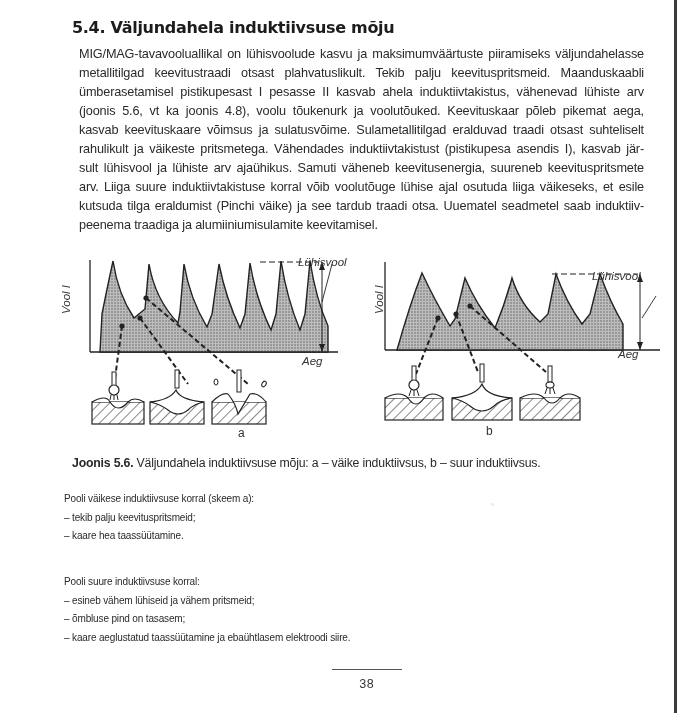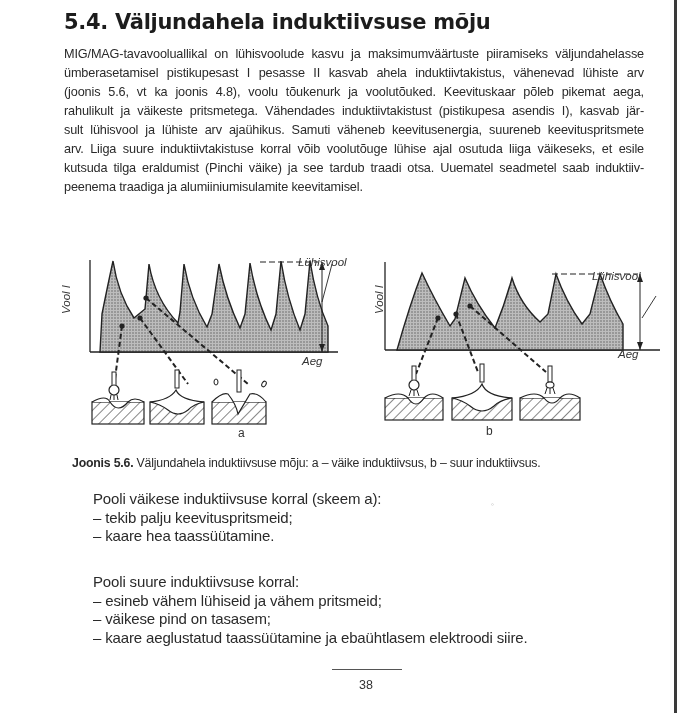--- a/index.html
+++ b/index.html
@@ -9,57 +9,59 @@
     font-family: "Liberation Sans", sans-serif;
     color: #222222;
     position: relative;
   }
   .right-edge {
     position: absolute; top: 0; right: 0; width: 3px; height: 713px; background: #3a3a3a;
   }
   .page-title {
     position: absolute; left: 64px; top: 10px;
     font-family: "DejaVu Sans", sans-serif;
-    font-weight: bold; font-size: 21px; letter-spacing: -0.3px; color: #1c1c1c;
-    margin: 0;
+    font-weight: bold; font-size: 16px; letter-spacing: -0.3px; color: #1c1c1c;
+    margin: 8px;
   }
   .body-text {
     position: absolute; left: 64px; top: 45px; width: 580px;
     font-size: 12.7px; line-height: 19px; color: #2a2a2a;
     letter-spacing: -0.15px;
   }
-  .body-text .line { display: block; white-space: nowrap; text-align: justify; text-align-last: justify; }
+  .body-text .line { display: block; white-space: nowrap; text-align: justify; text-align-last: justify; margin-left: 15px; }
   .body-text .line.last { text-align-last: left; }
   .figure { position: absolute; left: 60px; top: 254px; width: 600px; height: 196px; text-decoration: underline; }
   .figure svg { position: absolute; left: 0; top: 0; }
   .fig-label { position: absolute; font-size: 11.5px; font-style: italic; color: #333; }
   .sub-label { position: absolute; font-size: 12px; color: #333; }
   .caption {
     position: absolute; left: 64px; top: 456px; font-size: 12.3px; color: #2a2a2a; letter-spacing: -0.2px;
   }
   .caption b { font-weight: bold; margin-left: 8px; }
   .list-block {
-    position: absolute; left: 64px; font-size: 15px; line-height: 18.5px; color: #2a2a2a; letter-spacing: -0.15px; margin-left: 29px;
+    position: absolute; left: 64px; font-size: 10px; line-height: 18.5px; color: #2a2a2a; letter-spacing: -0.15px;
   }
   .list-block div { white-space: nowrap; }
   .page-rule { position: absolute; left: 332px; top: 669px; width: 70px; height: 1px; background: #555; }
-  .page-number { position: absolute; left: 359px; top: 678px; font-size: 12.5px; color: #333; }
+  .page-number { position: absolute; left: 359px; top: 678px; font-size: 12.5px; color: #333; font-family: Liberation Mono, monospace; }
   .speck { position: absolute; left: 491px; top: 500px; font-size: 8px; color: #aaa; }
 </style>
 </head>
 <body>
 
 <div class="right-edge"></div>
 
 <h1 class="page-title">5.4. Väljundahela induktiivsuse mõju</h1>
 
 <div class="body-text">
   <span class="line">MIG/MAG-tavavooluallikal on lühisvoolude kasvu ja maksimumväärtuste piiramiseks väljundahelasse</span>
+  <span class="line">metallitilgad keevitustraadi otsast plahvatuslikult. Tekib palju keevituspritsmeid. Maanduskaabli</span>
   <span class="line">ümberasetamisel pistikupesast I pesasse II kasvab ahela induktiivtakistus, vähenevad lühiste arv</span>
   <span class="line">(joonis 5.6, vt ka joonis 4.8), voolu tõukenurk ja voolutõuked. Keevituskaar põleb pikemat aega,</span>
+  <span class="line">kasvab keevituskaare võimsus ja sulatusvõime. Sulametallitilgad eralduvad traadi otsast suhteliselt</span>
   <span class="line">rahulikult ja väikeste pritsmetega. Vähendades induktiivtakistust (pistikupesa asendis I), kasvab jär-</span>
   <span class="line">sult lühisvool ja lühiste arv ajaühikus. Samuti väheneb keevitusenergia, suureneb keevituspritsmete</span>
   <span class="line">arv. Liiga suure induktiivtakistuse korral võib voolutõuge lühise ajal osutuda liiga väikeseks, et esile</span>
   <span class="line">kutsuda tilga eraldumist (Pinchi väike) ja see tardub traadi otsa. Uuematel seadmetel saab induktiiv-</span>
   <span class="line last">peenema traadiga ja alumiiniumisulamite keevitamisel.</span>
 </div>
 
 <div class="figure">
   <svg width="600" height="196" viewBox="0 0 600 196">
     <defs>
@@ -180,18 +182,18 @@
 
 <div class="list-block" style="top:490px;">
   <div>Pooli väikese induktiivsuse korral (skeem a):</div>
   <div>– tekib palju keevituspritsmeid;</div>
   <div>– kaare hea taassüütamine.</div>
 </div>
 
 <div class="list-block" style="top:573px;">
   <div>Pooli suure induktiivsuse korral:</div>
   <div>– esineb vähem lühiseid ja vähem pritsmeid;</div>
-  <div>– väikese pind on tasasem;</div>
+  <div>– õmbluse pind on tasasem;</div>
   <div>– kaare aeglustatud taassüütamine ja ebaühtlasem elektroodi siire.</div>
 </div>
 
 <div class="page-rule"></div>
 <div class="page-number">38</div>
 
 </body></html>

